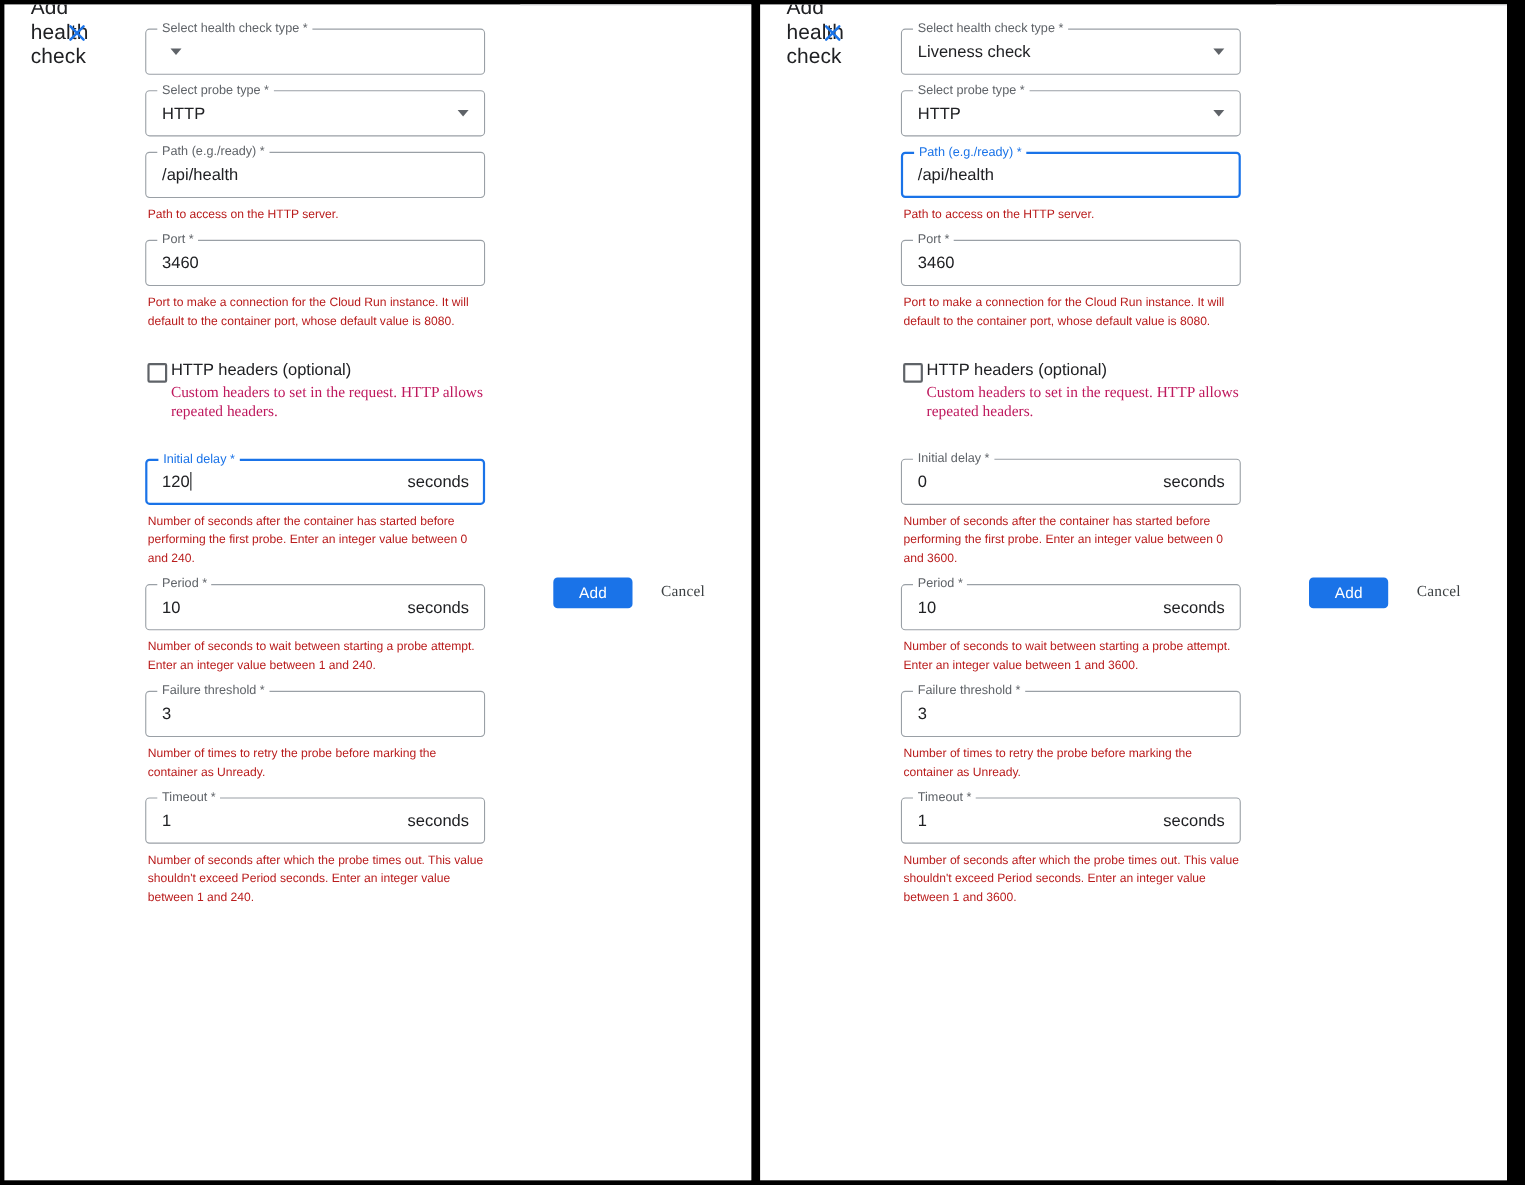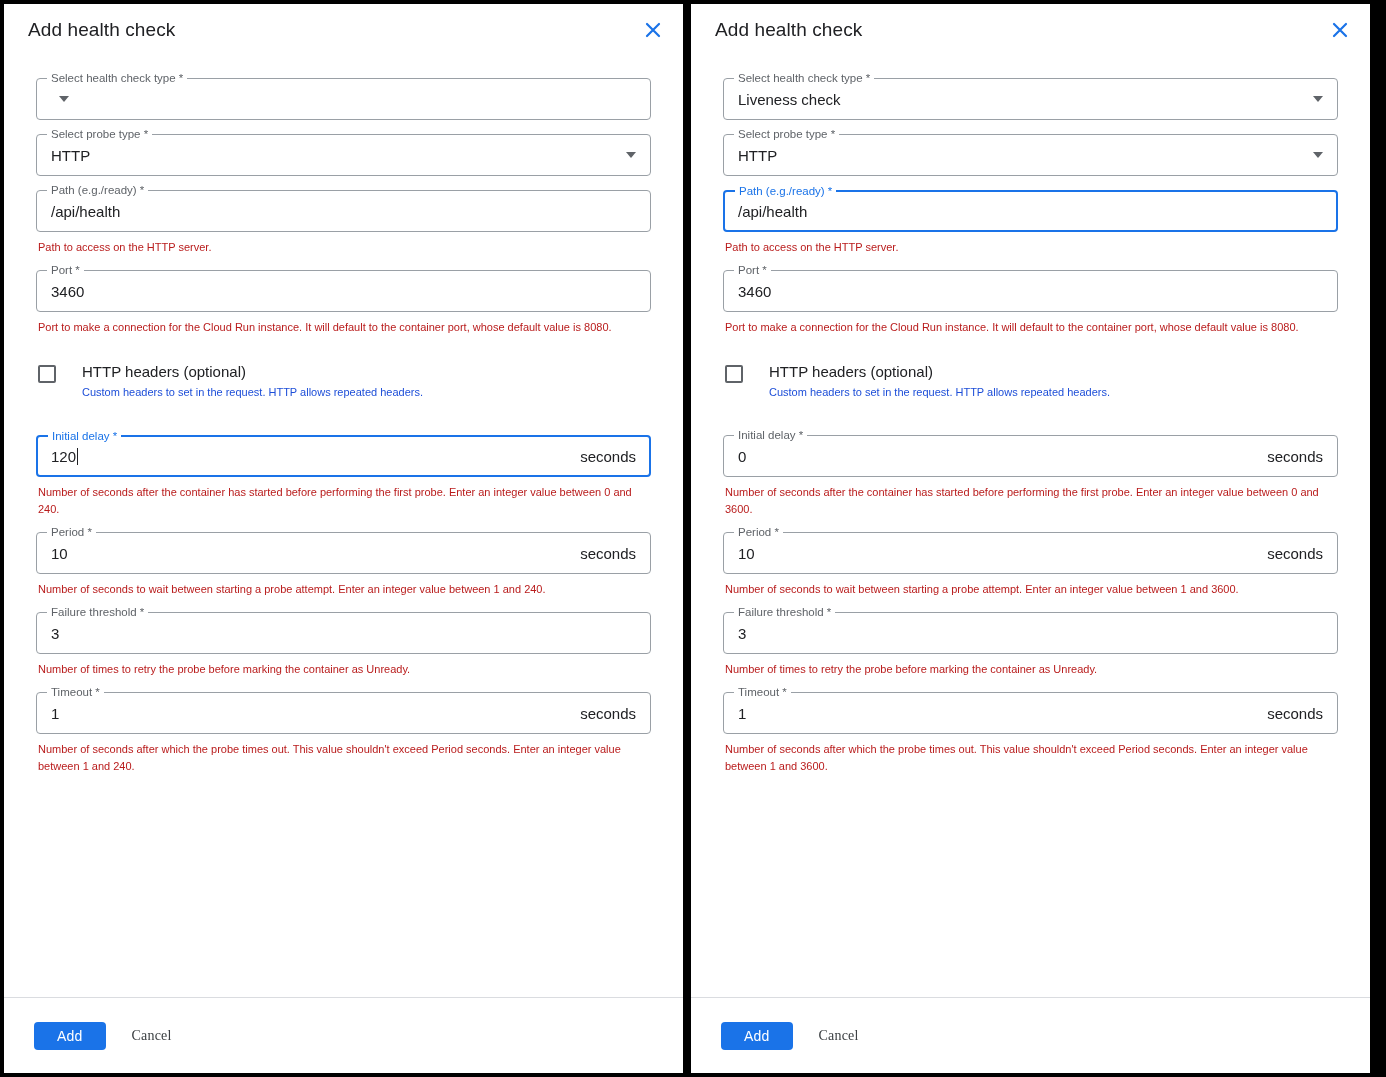--- a/index.html
+++ b/index.html
@@ -17,21 +17,21 @@
     gap: 8px;
     padding: 4px;
   }
   .dialog {
     position: relative;
     background: #ffffff;
     width: 679px;
     height: 1069px;
     overflow: hidden;
     display: flex;
-    flex-direction: column;
+    flex-direction: row;
   }
   .dialog-header {
     height: 52px;
     flex: 0 0 52px;
     display: flex;
     align-items: center;
     padding: 0 20px 0 24px;
     position: relative;
   }
   .dialog-title {
@@ -152,41 +152,42 @@
   .helper {
     font-size: 11px;
     color: #b91c1c;
     line-height: 17px;
     margin: 7px 2px 0 2px;
   }
   .checkbox-row {
     display: flex;
     align-items: flex-start;
     margin-top: 26px;
-    gap: 26px;
+    gap: 3px;
     padding-left: 2px;
   }
   .checkbox {
     width: 18px; height: 18px;
     border: 2px solid #5f6368;
     border-radius: 2px;
     flex: 0 0 18px;
     margin-top: 3px;
     cursor: pointer;
   }
   .cb-label {
     font-size: 15px;
     color: #202124;
     line-height: 20px;
   }
   .cb-help {
-    font-size: 11px;
-    color: #1d4ed8;
+    font-size: 14px;
+    color: #be185d;
     line-height: 17px;
     margin-top: 2px;
+    font-family: Liberation Serif, serif;
   }
   .gap-lg { height: 20px; }
 </style>
 </head>
 <body>
 
 <div class="stage">
 
   <div class="dialog">
     <div class="dialog-header">

